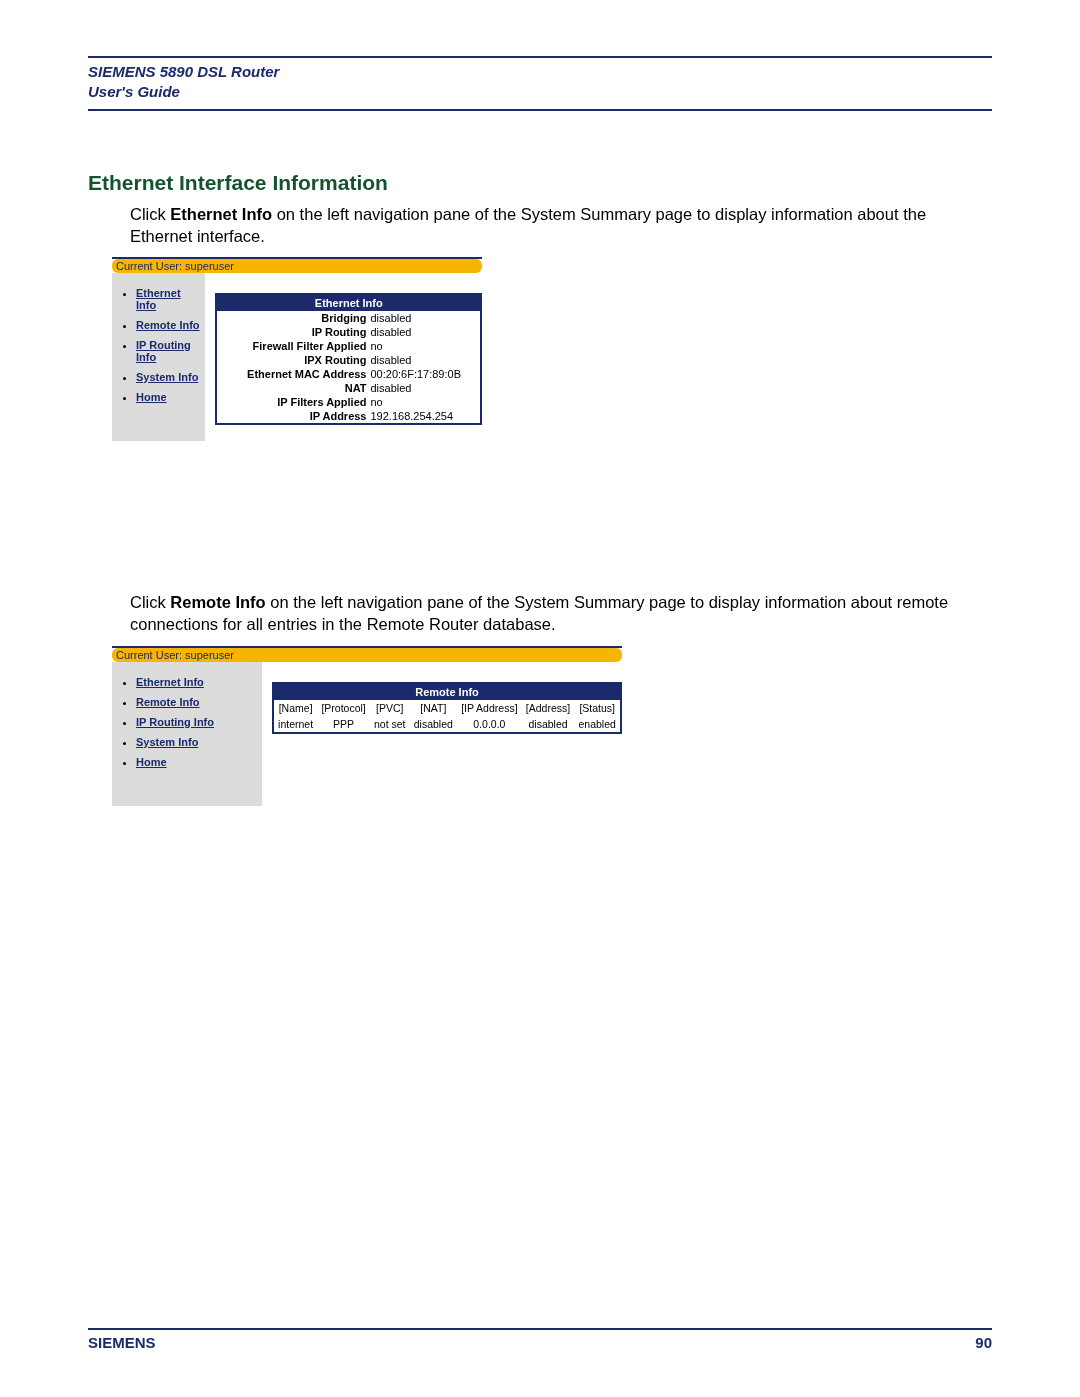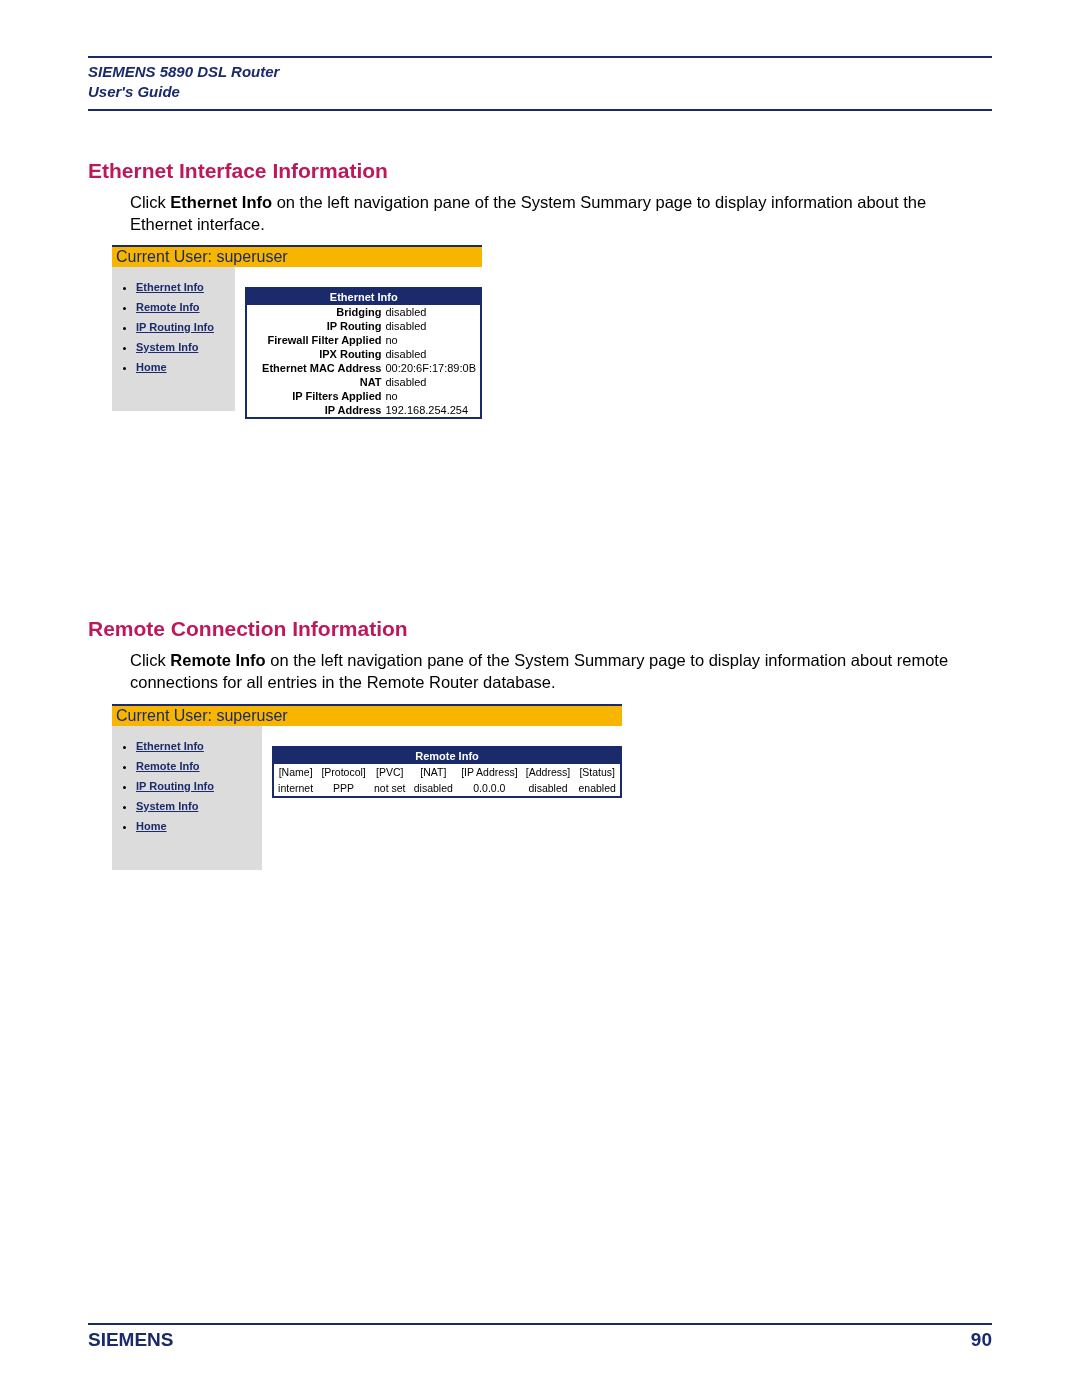--- a/index.html
+++ b/index.html
@@ -25,24 +25,24 @@
     justify-content: space-between;
     font-size: 15px;
     font-weight: bold;
     color: #1a2a6b;
     padding: 4px 0 6px 0;
     line-height: 1.35;
     font-style: italic;
   }
   .header-right { text-align: right; }
   .section-heading {
-    color: #be185d;
+    color: #14532d;
     font-weight: bold;
     font-size: 21px;
-    margin-top: 48px;
+    margin-top: 60px;
     margin-bottom: 8px;
   }
   .body-text {
     font-size: 16.5px;
     line-height: 1.35;
     margin-left: 42px;
     margin-bottom: 10px;
   }
   .body-text b { font-weight: bold; }
 
@@ -51,21 +51,22 @@
     margin-left: 24px;
     width: 370px;
     border-top: 2px solid #1a2a6b;
     font-size: 11px;
   }
   .ui-block.wide { width: 510px; }
   .ui-userbar {
     background: #f7b500;
     color: #1a2a6b;
     padding: 1px 4px;
-    font-size: 16px;
+    font-size: 11px;
+    border-radius: 6px;
   }
   .ui-columns { display: flex; align-items: flex-start; }
   .ui-nav {
     background: #dcdcdc;
     width: 150px;
     padding: 6px 4px 30px 4px;
     box-sizing: border-box;
   }
   .ui-nav ul { margin: 0; padding-left: 20px; }
   .ui-nav li { margin: 8px 0; color: #000; }
@@ -82,21 +83,21 @@
     font-size: 11px;
   }
   .panel-title {
     background: #1a2a6b;
     color: #fff;
     font-weight: bold;
     text-align: center;
     padding: 2px 0;
     font-size: 11px;
   }
-  .kv-row { display: flex; padding: 1px 4px; }
+  .kv-row { display: flex; padding: 1px 19px; }
   .kv-label { width: 130px; text-align: right; font-weight: bold; padding-right: 4px; }
   .kv-value { flex: 1; text-align: left; }
   table.remote {
     border-collapse: collapse;
     width: 100%;
     font-size: 10.5px;
   }
   table.remote th, table.remote td {
     padding: 2px 4px;
     text-align: center;
@@ -107,21 +108,21 @@
 
   .footer {
     position: absolute;
     left: 88px;
     right: 88px;
     bottom: 46px;
   }
   .footer-row {
     display: flex;
     justify-content: space-between;
-    font-size: 19px;
+    font-size: 15px;
     font-weight: bold;
     color: #1a2a6b;
     padding-top: 4px;
   }
 </style>
 </head>
 <body>
 
 <div class="page">
   <hr class="rule">
@@ -184,21 +185,20 @@
           <div class="kv-row">
               <div class="kv-label">IP Address</div>
               <div class="kv-value">192.168.254.254</div>
             </div>
         </div>
       </div>
     </div>
   </div>
 
   <div style="height:150px"></div>
-  <div class="section-heading">Remote Connection Information</div>
   <div class="body-text">
     <span>Click </span><b>Remote Info</b><span> on the left navigation pane of the System Summary page to display information about remote connections for all entries in the Remote Router database.</span>
   </div>
 
   <div class="ui-block wide">
     <div class="ui-userbar">Current User: superuser</div>
     <div class="ui-columns">
       <div class="ui-nav">
         <ul>
           <li><a>Ethernet Info</a></li>

